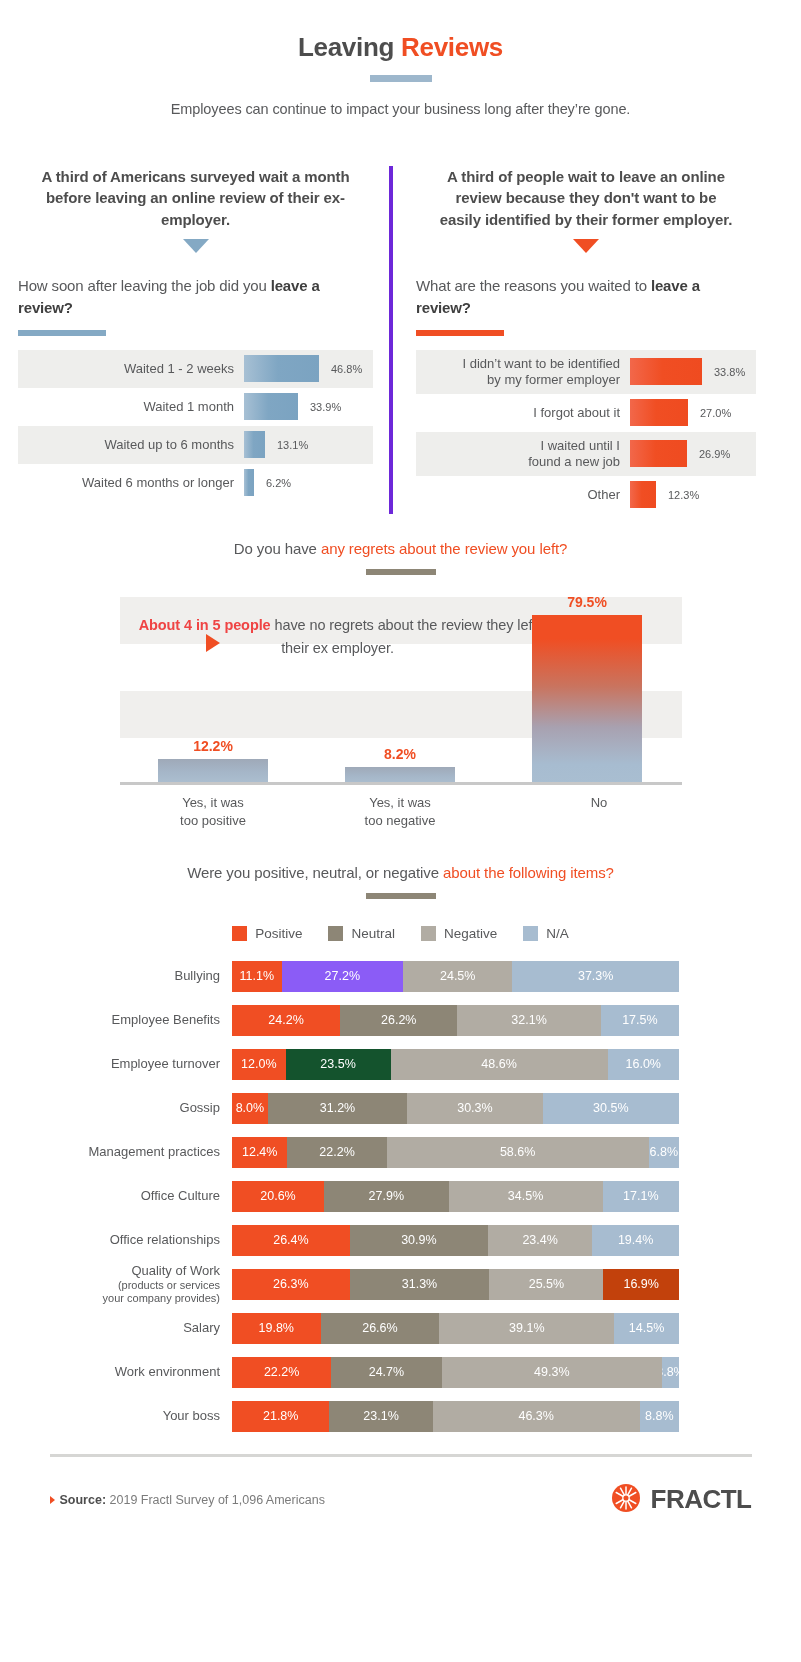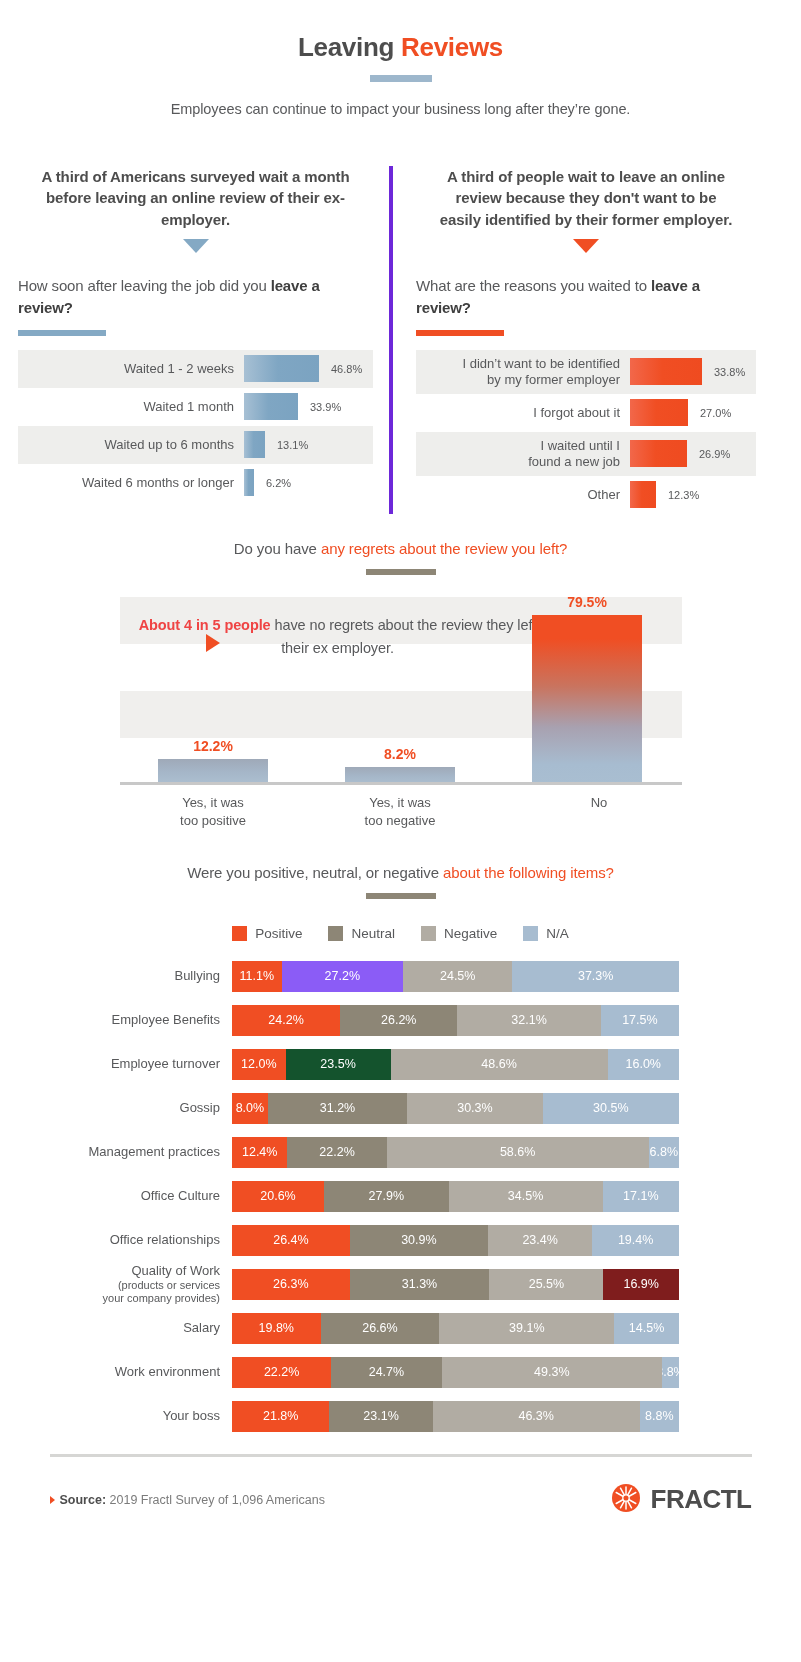--- a/index.html
+++ b/index.html
@@ -362,21 +362,21 @@
           <div class="seg" style="background: rgb(167, 188, 208); width: 19.3806%;">19.4%</div>
         </div>
       </div>
       <div class="srow">
         <div class="srow-label">Quality of Work<span class="sub">(products or services
 your company provides)</span></div>
         <div class="sbar">
           <div class="seg" style="background: rgb(240, 78, 35); width: 26.3%;">26.3%</div>
           <div class="seg" style="background: rgb(141, 134, 118); width: 31.3%;">31.3%</div>
           <div class="seg" style="background: rgb(177, 172, 163); width: 25.5%;">25.5%</div>
-          <div class="seg" style="background: #7f1d1d; width: 16.9%;">16.9%</div>
+          <div class="seg" style="background: #c2410c; width: 16.9%;">16.9%</div>
         </div>
       </div>
       <div class="srow">
         <div class="srow-label">Salary</div>
         <div class="sbar">
           <div class="seg" style="background: rgb(240, 78, 35); width: 19.8%;">19.8%</div>
           <div class="seg" style="background: rgb(141, 134, 118); width: 26.6%;">26.6%</div>
           <div class="seg" style="background: rgb(177, 172, 163); width: 39.1%;">39.1%</div>
           <div class="seg" style="background: rgb(167, 188, 208); width: 14.5%;">14.5%</div>
         </div>

